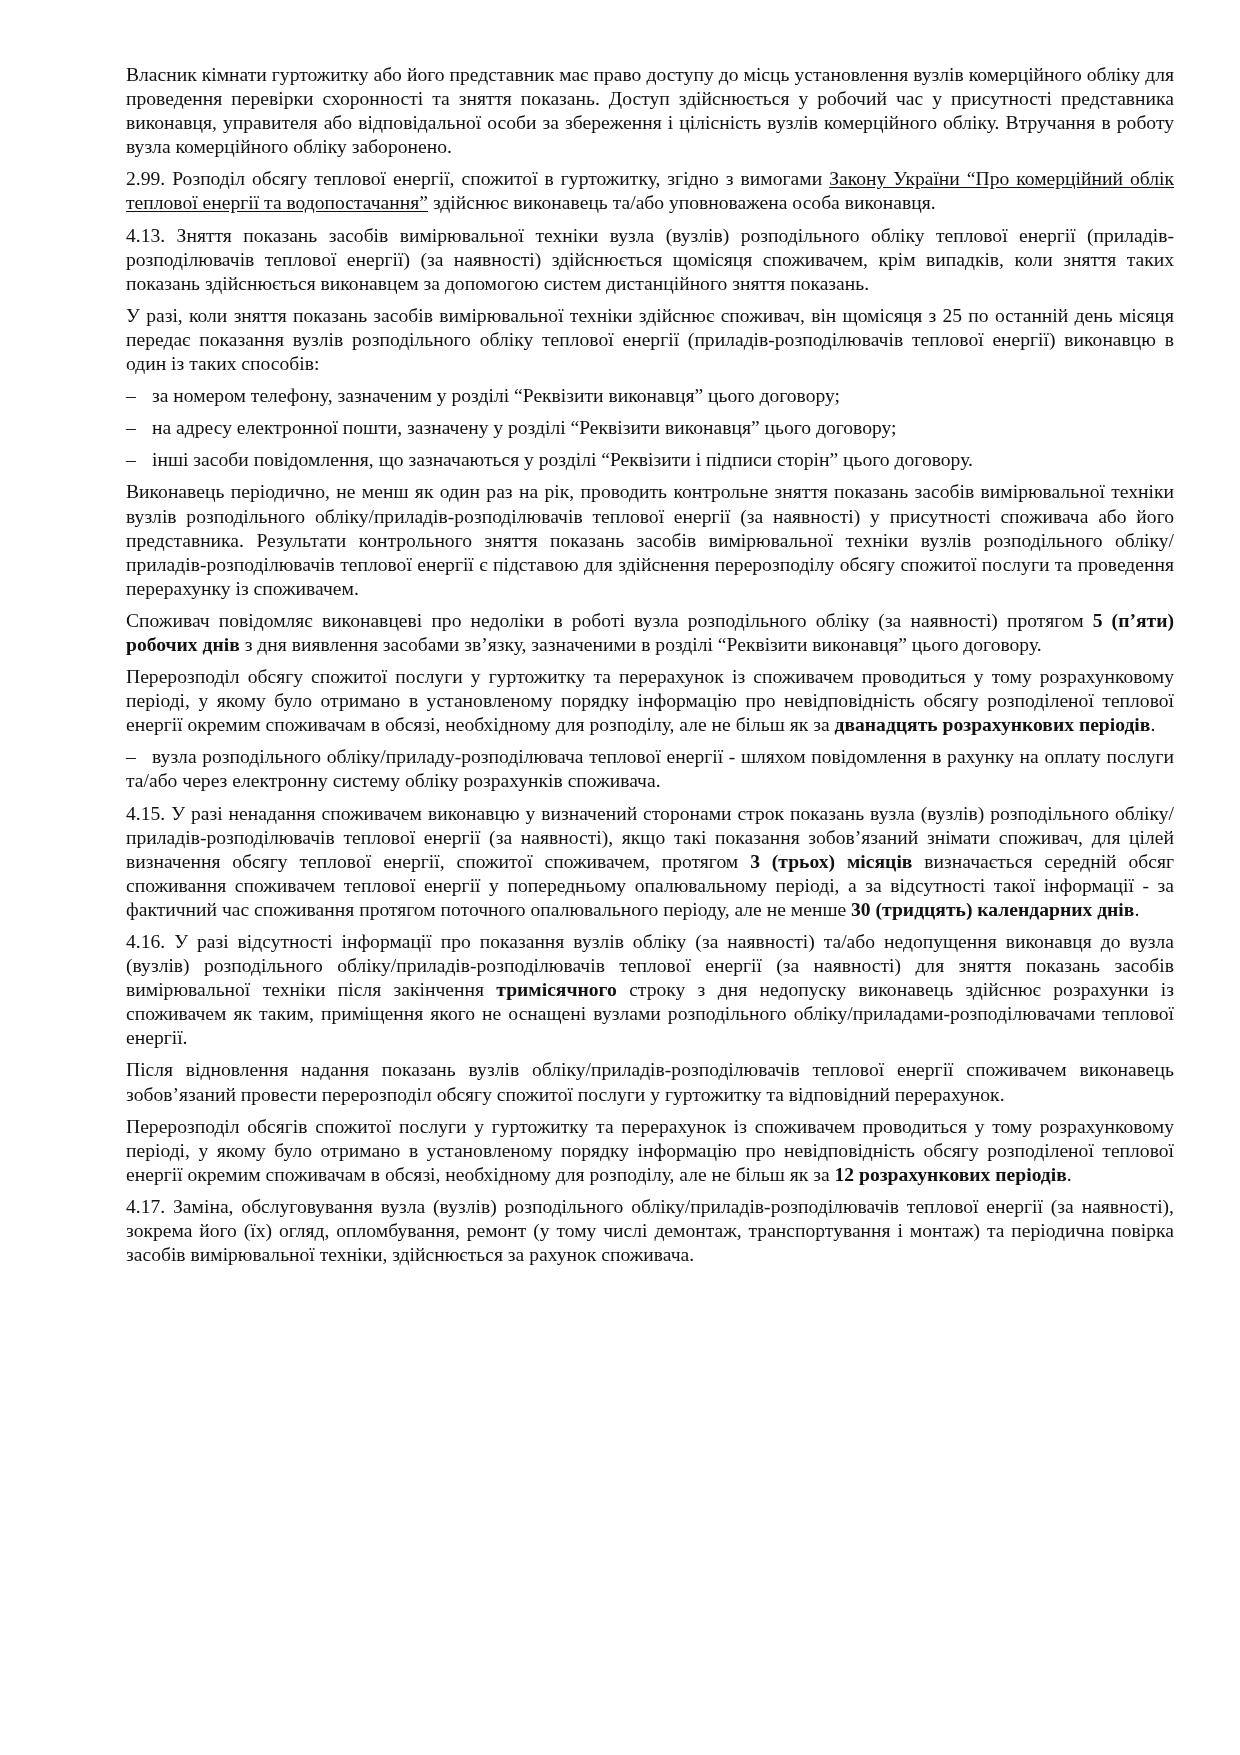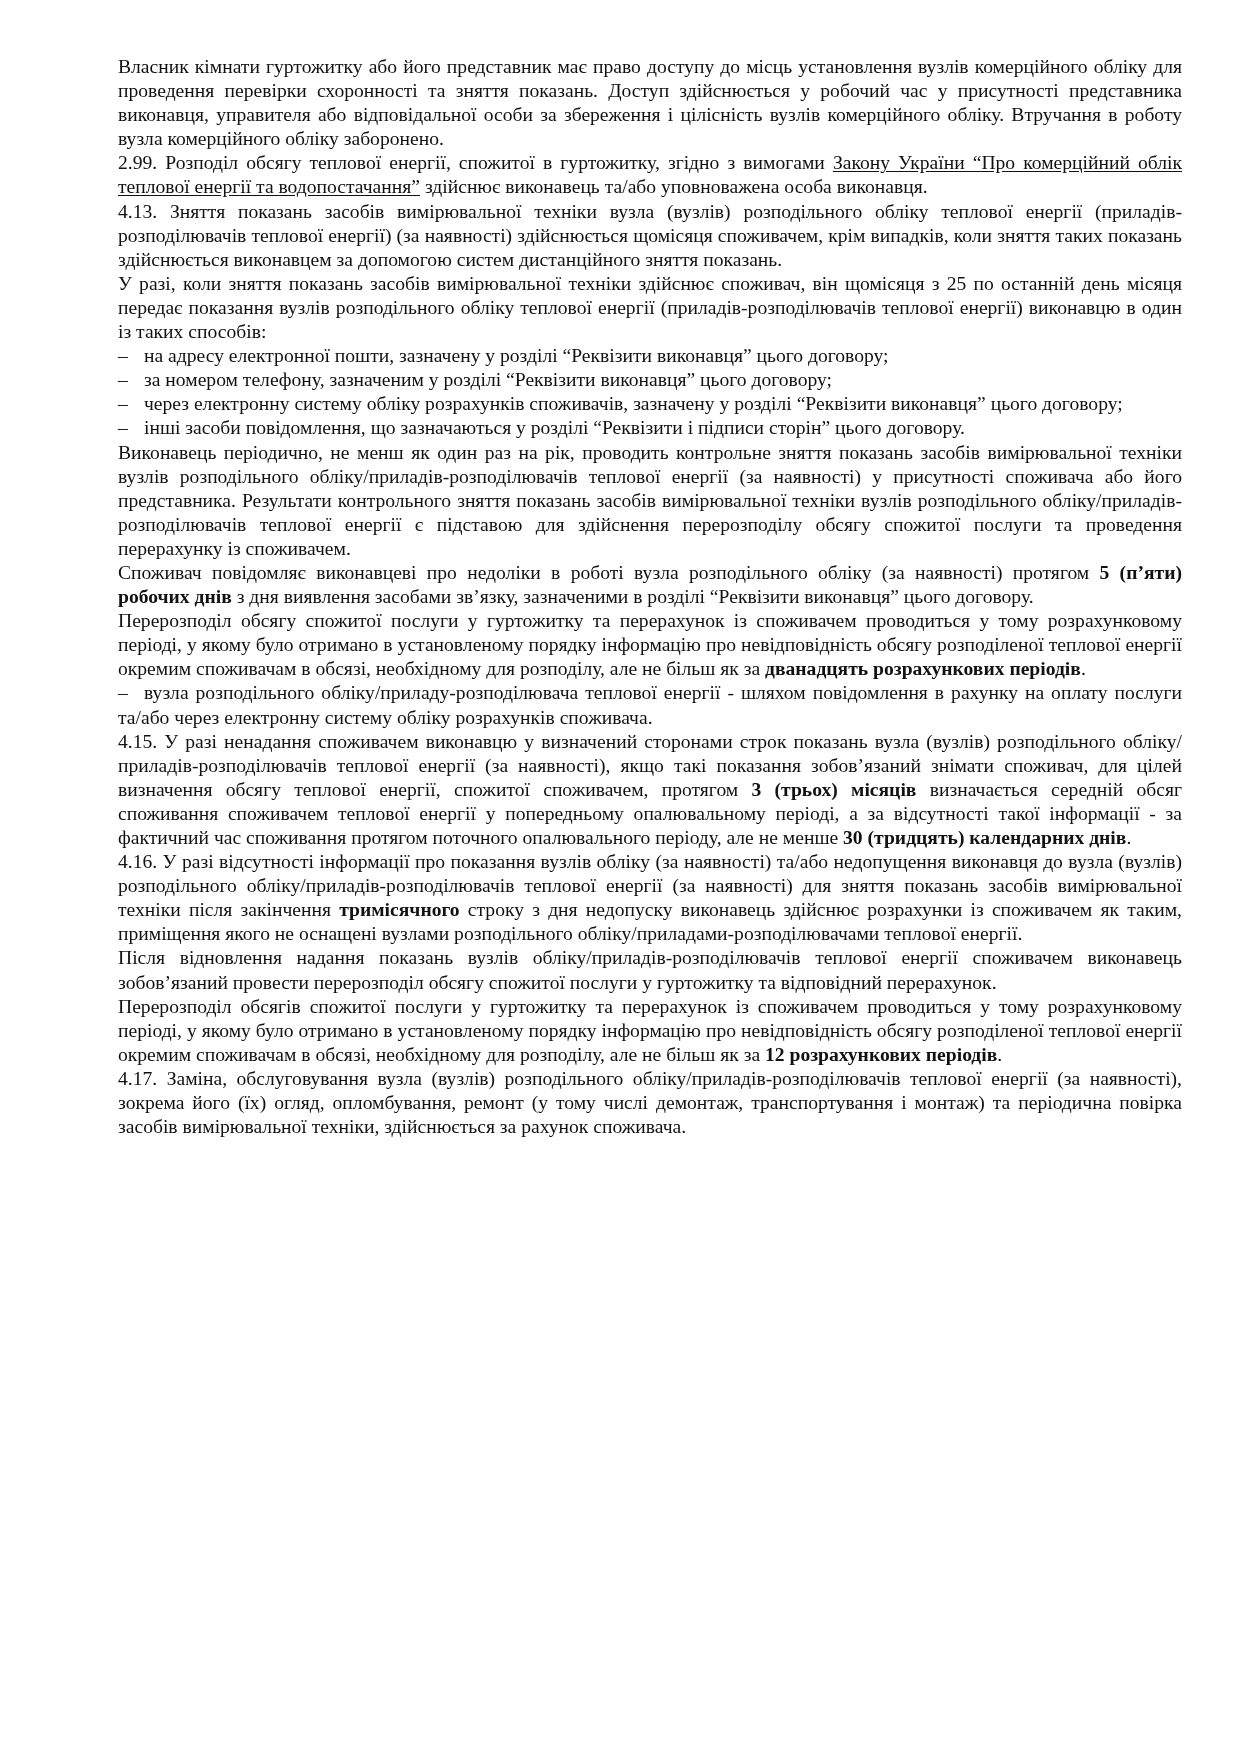--- a/index.html
+++ b/index.html
@@ -8,42 +8,41 @@
       position: absolute;
       left: 118px;
       top: 55px;
       width: 1064px;
       font-family: "Liberation Serif", "DejaVu Serif", serif;
       font-size: 19.6px;
       line-height: 24.1px;
       color: #111111;
       text-align: justify;
     }
-    .page p { margin: 0; padding: 0; }
+    .page p { margin: 8px; padding: 0; }
     .page p.item { }
     .dash { display: inline-block; width: 26px; }
     .u { text-decoration: underline; text-underline-offset: 2px; }
     b { font-weight: bold; }
   </style>
 </head>
 <body>
 
 <div class="page">
 
   <p>Власник кімнати гуртожитку або його представник має право доступу до місць установлення вузлів комерційного обліку для проведення перевірки схоронності та зняття показань. Доступ здійснюється у робочий час у присутності представника виконавця, управителя або відповідальної особи за збереження і цілісність вузлів комерційного обліку. Втручання в роботу вузла комерційного обліку заборонено.</p>
 
   <p><span>2.99. Розподіл обсягу теплової енергії, спожитої в гуртожитку, згідно з вимогами </span><span class="u">Закону України “Про комерційний облік теплової енергії та водопостачання”</span><span> здійснює виконавець та/або уповноважена особа виконавця.</span></p>
 
   <p>4.13. Зняття показань засобів вимірювальної техніки вузла (вузлів) розподільного обліку теплової енергії (приладів-розподілювачів теплової енергії) (за наявності) здійснюється щомісяця споживачем, крім випадків, коли зняття таких показань здійснюється виконавцем за допомогою систем дистанційного зняття показань.</p>
 
   <p>У разі, коли зняття показань засобів вимірювальної техніки здійснює споживач, він щомісяця з 25 по останній день місяця передає показання вузлів розподільного обліку теплової енергії (приладів-розподілювачів теплової енергії) виконавцю в один із таких способів:</p>
 
+  <p class="item"><span class="dash">–</span><span>за номером телефону, зазначеним у розділі “Реквізити виконавця” цього договору;</span></p>
   <p class="item"><span class="dash">–</span><span>на адресу електронної пошти, зазначену у розділі “Реквізити виконавця” цього договору;</span></p>
-  <p class="item"><span class="dash">–</span><span>за номером телефону, зазначеним у розділі “Реквізити виконавця” цього договору;</span></p>
-  <p class="item"><span class="dash">–</span><span>через електронну систему обліку розрахунків споживачів, зазначену у розділі “Реквізити виконавця” цього договору;</span></p>
   <p class="item"><span class="dash">–</span><span>інші засоби повідомлення, що зазначаються у розділі “Реквізити і підписи сторін” цього договору.</span></p>
 
   <p>Виконавець періодично, не менш як один раз на рік, проводить контрольне зняття показань засобів вимірювальної техніки вузлів розподільного обліку/приладів-розподілювачів теплової енергії (за наявності) у присутності споживача або його представника. Результати контрольного зняття показань засобів вимірювальної техніки вузлів розподільного обліку/приладів-розподілювачів теплової енергії є підставою для здійснення перерозподілу обсягу спожитої послуги та проведення перерахунку із споживачем.</p>
 
   <p><span>Споживач повідомляє виконавцеві про недоліки в роботі вузла розподільного обліку (за наявності) протягом </span><b>5 (п’яти) робочих днів</b><span> з дня виявлення засобами зв’язку, зазначеними в розділі “Реквізити виконавця” цього договору.</span></p>
 
   <p><span>Перерозподіл обсягу спожитої послуги у гуртожитку та перерахунок із споживачем проводиться у тому розрахунковому періоді, у якому було отримано в установленому порядку інформацію про невідповідність обсягу розподіленої теплової енергії окремим споживачам в обсязі, необхідному для розподілу, але не більш як за </span><b>дванадцять розрахункових періодів</b><span>.</span></p>
 
 
 

